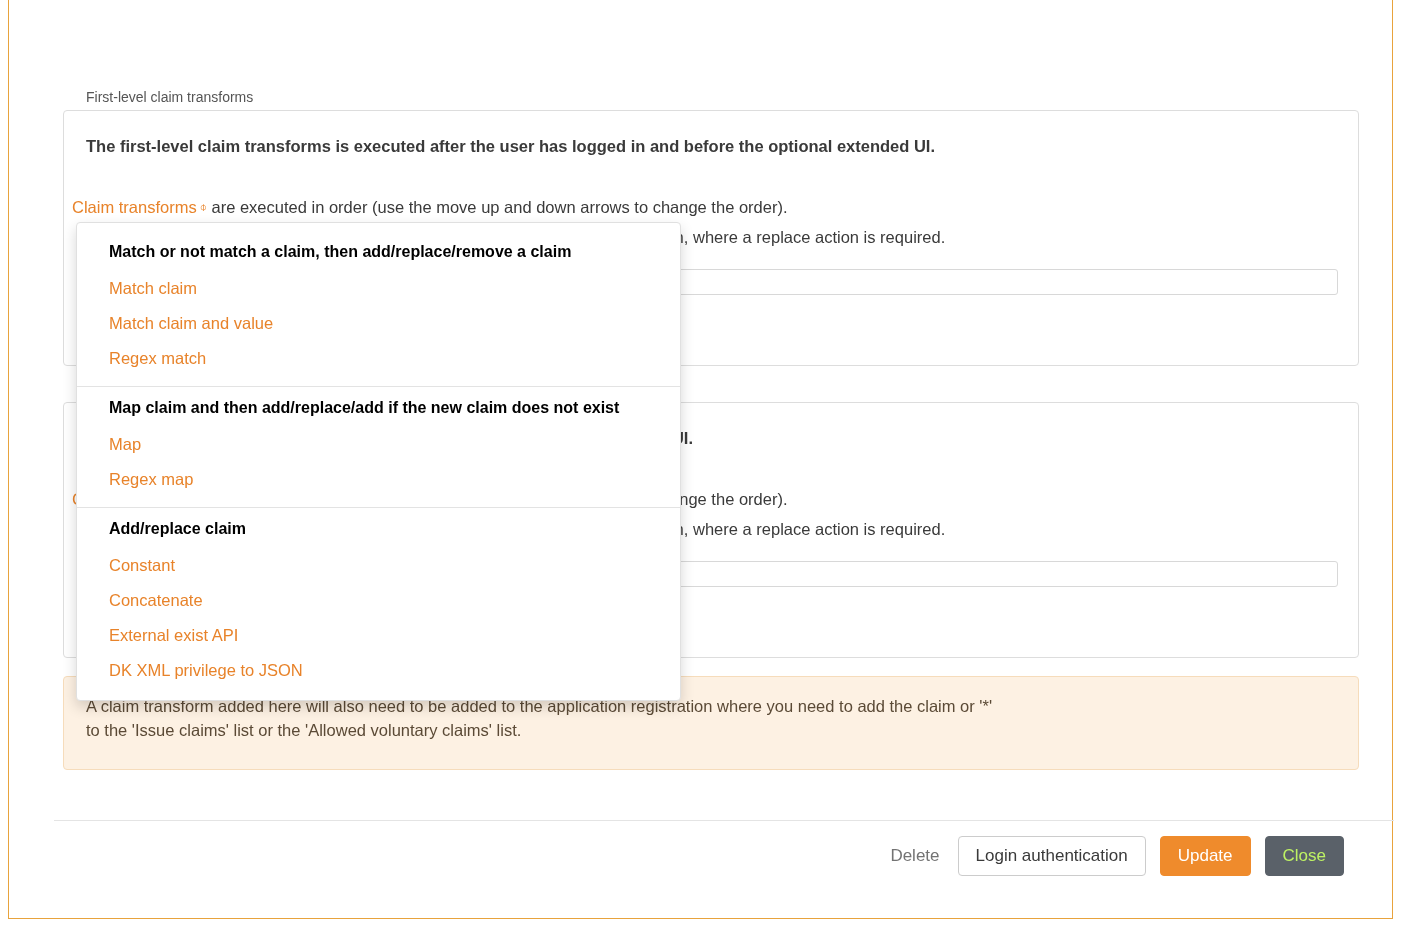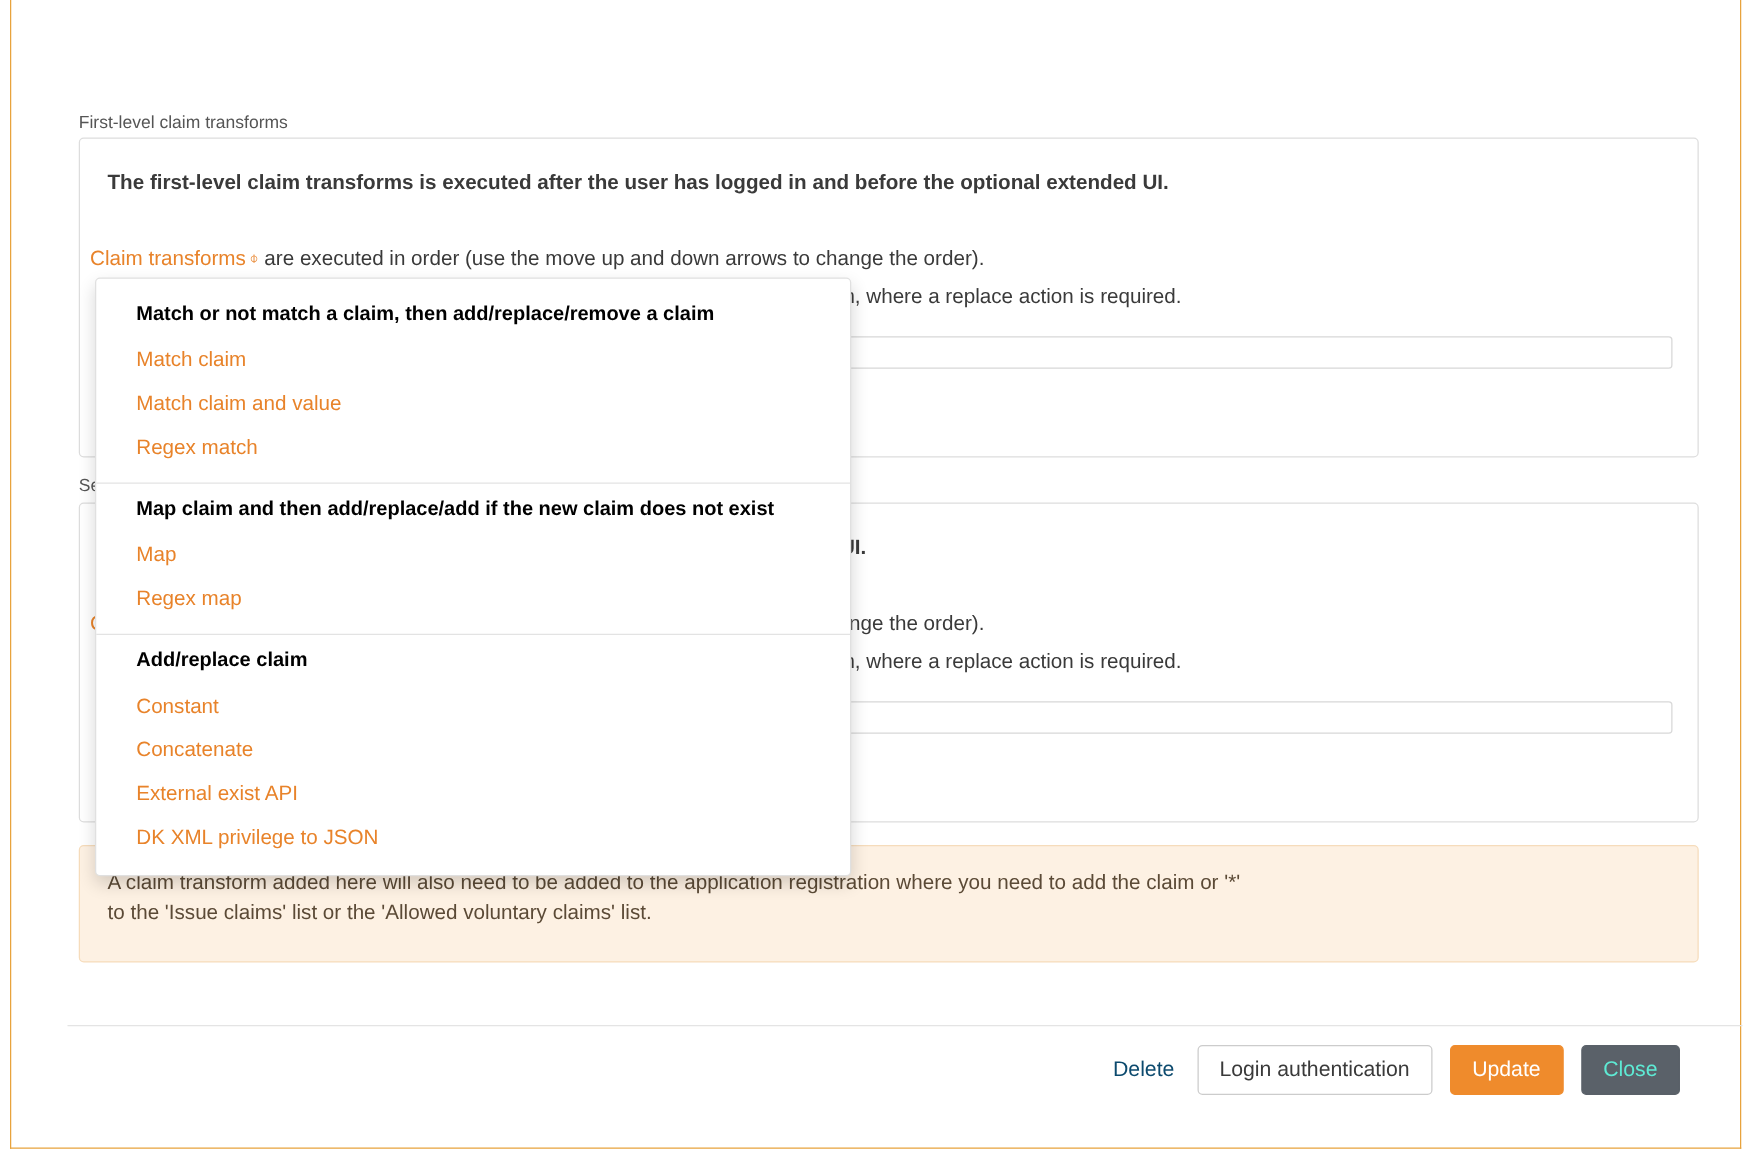--- a/index.html
+++ b/index.html
@@ -65,21 +65,21 @@
     background: #ffffff;
     border-color: #e8a33d;
     border-bottom: 1px solid #ffffff;
   }
 
   
   .section-label {
     position: absolute;
     font-size: 14px;
     color: #555555;
-    left: 9px;
+    left: 32px;
   }
   #first-level-label { top: 89px; }
   #second-level-label { top: 380px; }
 
   
   .panel {
     position: absolute;
     left: 9px;
     width: 1296px;
     border: 1px solid #dddddd;
@@ -247,37 +247,37 @@
     font-size: 17px;
     border-radius: 4px;
     padding: 9px 17px;
     cursor: pointer;
     border: 1px solid transparent;
     line-height: 1.2;
     white-space: nowrap;
   }
   .btn-link {
     background: transparent;
-    color: #0c4a6e;
+    color: #737373;
     border: none;
     padding: 9px 4px;
   }
   .btn-white {
     background: #ffffff;
     color: #3a3a3a;
     border: 1px solid #cccccc;
   }
   .btn-primary {
     background: #ef8b2c;
     color: #ffffff;
     border-color: #ef8b2c;
   }
   .btn-secondary {
     background: #5a6169;
-    color: #5eead4;
+    color: #bef264;
     border-color: #5a6169;
   }
 </style>
 </head>
 <body>
 
 <div class="page-frame">
   <div class="content">
 
 

